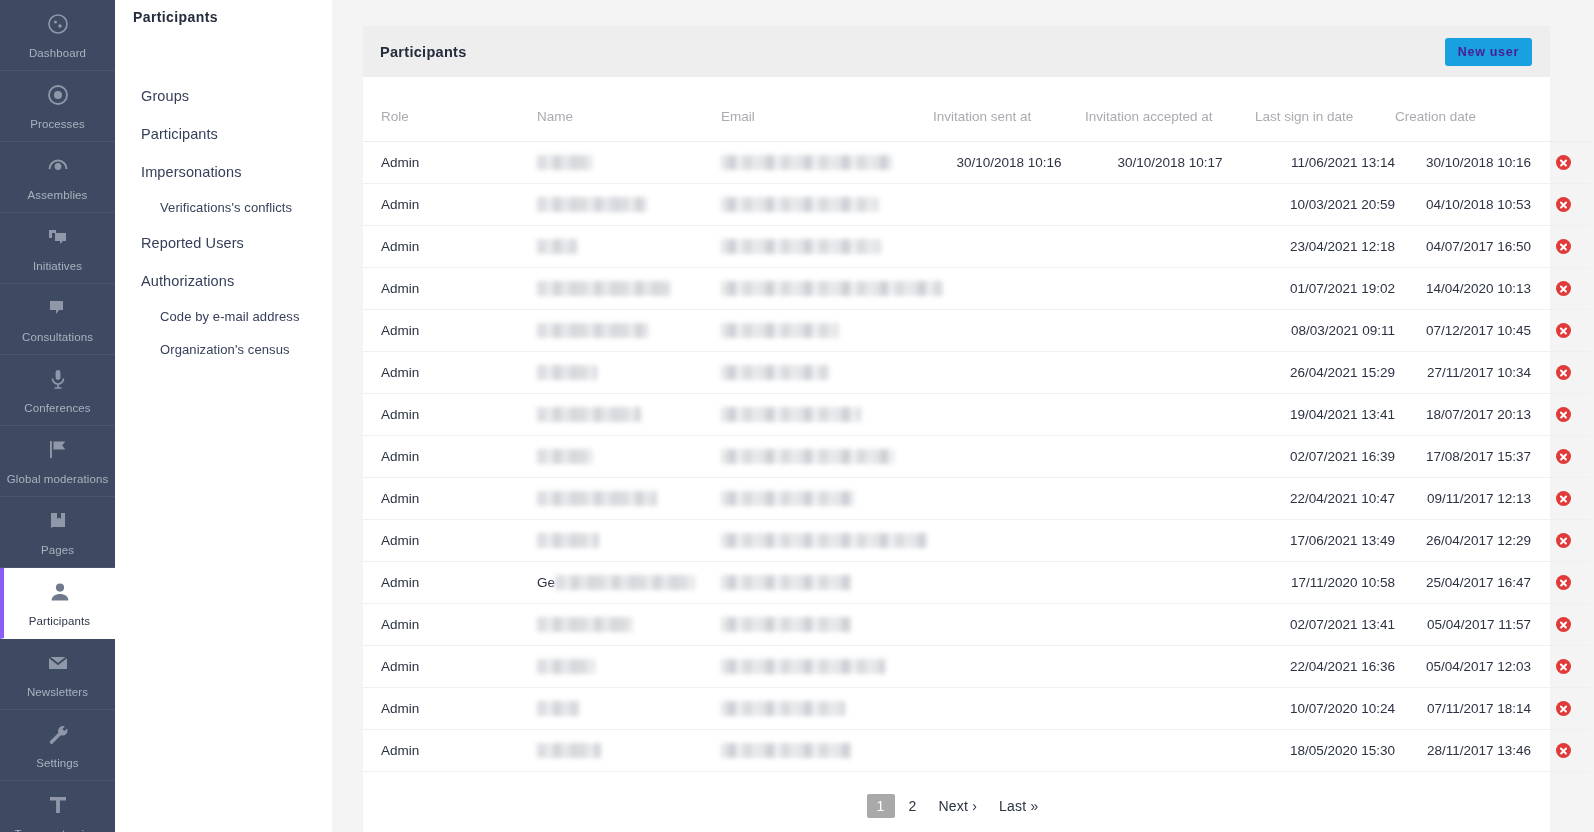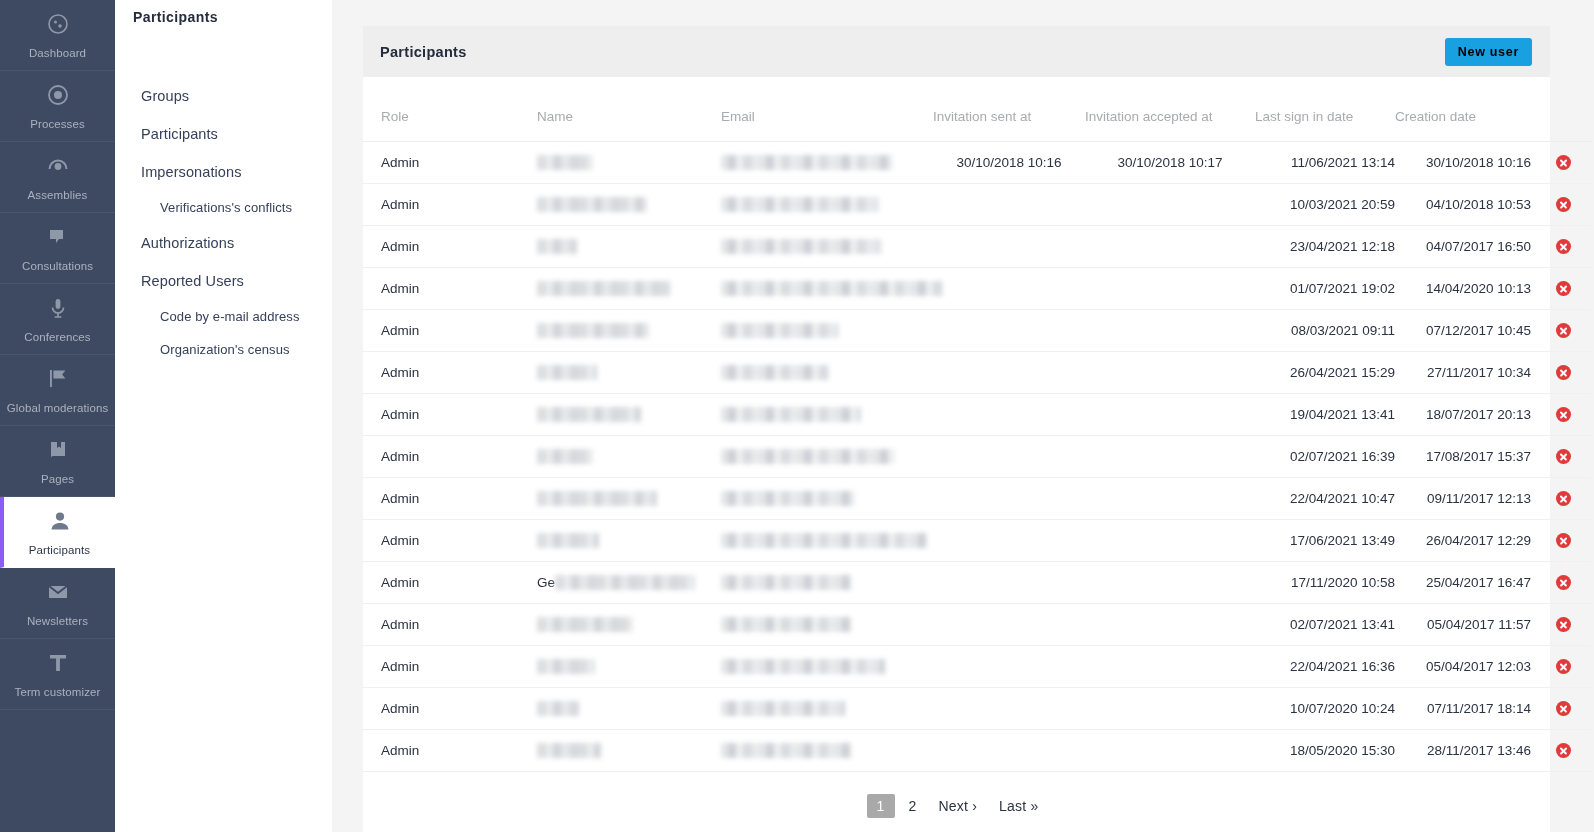--- a/index.html
+++ b/index.html
@@ -85,21 +85,21 @@
     background: #eeeeee;
     height: 51px;
     display: flex; align-items: center; justify-content: space-between;
     padding: 0 18px 0 17px;
   }
   .card-title {
     font-size: 14.5px; font-weight: bold; color: #242c3d; letter-spacing: .3px;
   }
   .btn-primary {
     background: #18a0e0;
-    color: #000000;
+    color: #4c1d95;
     font-size: 12.5px; font-weight: bold; letter-spacing: .7px;
     border: none;
     border-radius: 3px;
     padding: 7px 13px;
     cursor: pointer;
     font-family: "Liberation Sans", sans-serif;
   }
 
   table.ptable { width: 100%; border-collapse: collapse; table-layout: fixed; }
   table.ptable th {
@@ -217,20 +217,27 @@
       </div>
       <div class="pnav-item">
         <span class="pico"><svg width="24" height="24" viewBox="0 0 24 24" fill="none">
             <path d="M3.5 15a8.5 8.5 0 0 1 17 0" stroke="currentColor" stroke-width="2" fill="none"></path>
             <circle cx="12" cy="12.5" r="3.4" fill="currentColor"></circle>
           </svg></span>
         <span class="plabel">Assemblies</span>
       </div>
       <div class="pnav-item">
         <span class="pico"><svg width="24" height="24" viewBox="0 0 24 24">
+            <path d="M3 5h7v3H6v5H3V5z" fill="currentColor"></path>
+            <path d="M9 8h11v8h-3l-3 3v-3H9V8z" fill="currentColor"></path>
+          </svg></span>
+        <span class="plabel">Initiatives</span>
+      </div>
+      <div class="pnav-item">
+        <span class="pico"><svg width="24" height="24" viewBox="0 0 24 24">
             <path d="M4 5h13v9h-4l-3 4v-4H4V5z" fill="currentColor"></path>
           </svg></span>
         <span class="plabel">Consultations</span>
       </div>
       <div class="pnav-item">
         <span class="pico"><svg width="24" height="24" viewBox="0 0 24 24" fill="none">
             <rect x="9.6" y="3" width="4.8" height="10" rx="2.4" fill="currentColor"></rect>
             <path d="M6.5 11.5a5.5 5.5 0 0 0 11 0" stroke="currentColor" stroke-width="1.7" fill="none"></path>
             <path d="M12 17v4M8.6 21h6.8" stroke="currentColor" stroke-width="1.7"></path>
           </svg></span>
@@ -256,38 +263,44 @@
             <path d="M3.6 20.5c0-4.3 3.8-6.6 8.4-6.6s8.4 2.3 8.4 6.6H3.6z" fill="currentColor"></path>
           </svg></span>
         <span class="plabel">Participants</span>
       </div>
       <div class="pnav-item">
         <span class="pico"><svg width="24" height="24" viewBox="0 0 24 24">
             <path d="M3 6h18v12H3V6z" fill="currentColor"></path>
             <path d="M3 6l9 7 9-7" stroke="#3e4a61" stroke-width="1.8" fill="none"></path>
           </svg></span>
         <span class="plabel">Newsletters</span>
+      </div>
+      <div class="pnav-item">
+        <span class="pico"><svg width="24" height="24" viewBox="0 0 24 24">
+            <path d="M19 4.6a4.9 4.9 0 0 0-6.6 6.2L4.2 19a1.7 1.7 0 0 0 2.4 2.4l8.2-8.2A4.9 4.9 0 0 0 21 6.6l-2.5 2.5-2.1-2.1L19 4.6z" fill="currentColor"></path>
+          </svg></span>
+        <span class="plabel">Settings</span>
       </div>
       <div class="pnav-item">
         <span class="pico"><svg width="24" height="24" viewBox="0 0 24 24">
             <path d="M4 4h16v3.4h-6.1V20h-3.8V7.4H4V4z" fill="currentColor"></path>
           </svg></span>
         <span class="plabel">Term customizer</span>
       </div>
     </nav>
 
   <aside class="secondary-nav">
     <div class="snav-title">Participants</div>
     <div class="snav-list" id="snav-list">
         <div class="snav-item">Groups</div>
         <div class="snav-item">Participants</div>
         <div class="snav-item">Impersonations</div>
         <div class="snav-item sub">Verifications's conflicts</div>
+        <div class="snav-item">Reported Users</div>
         <div class="snav-item">Authorizations</div>
-        <div class="snav-item">Reported Users</div>
         <div class="snav-item sub">Code by e-mail address</div>
         <div class="snav-item sub">Organization's census</div>
       </div>
   </aside>
 
   <main class="main">
     <section class="card">
 
       <div class="card-head">
         <div class="card-title">Participants</div>

